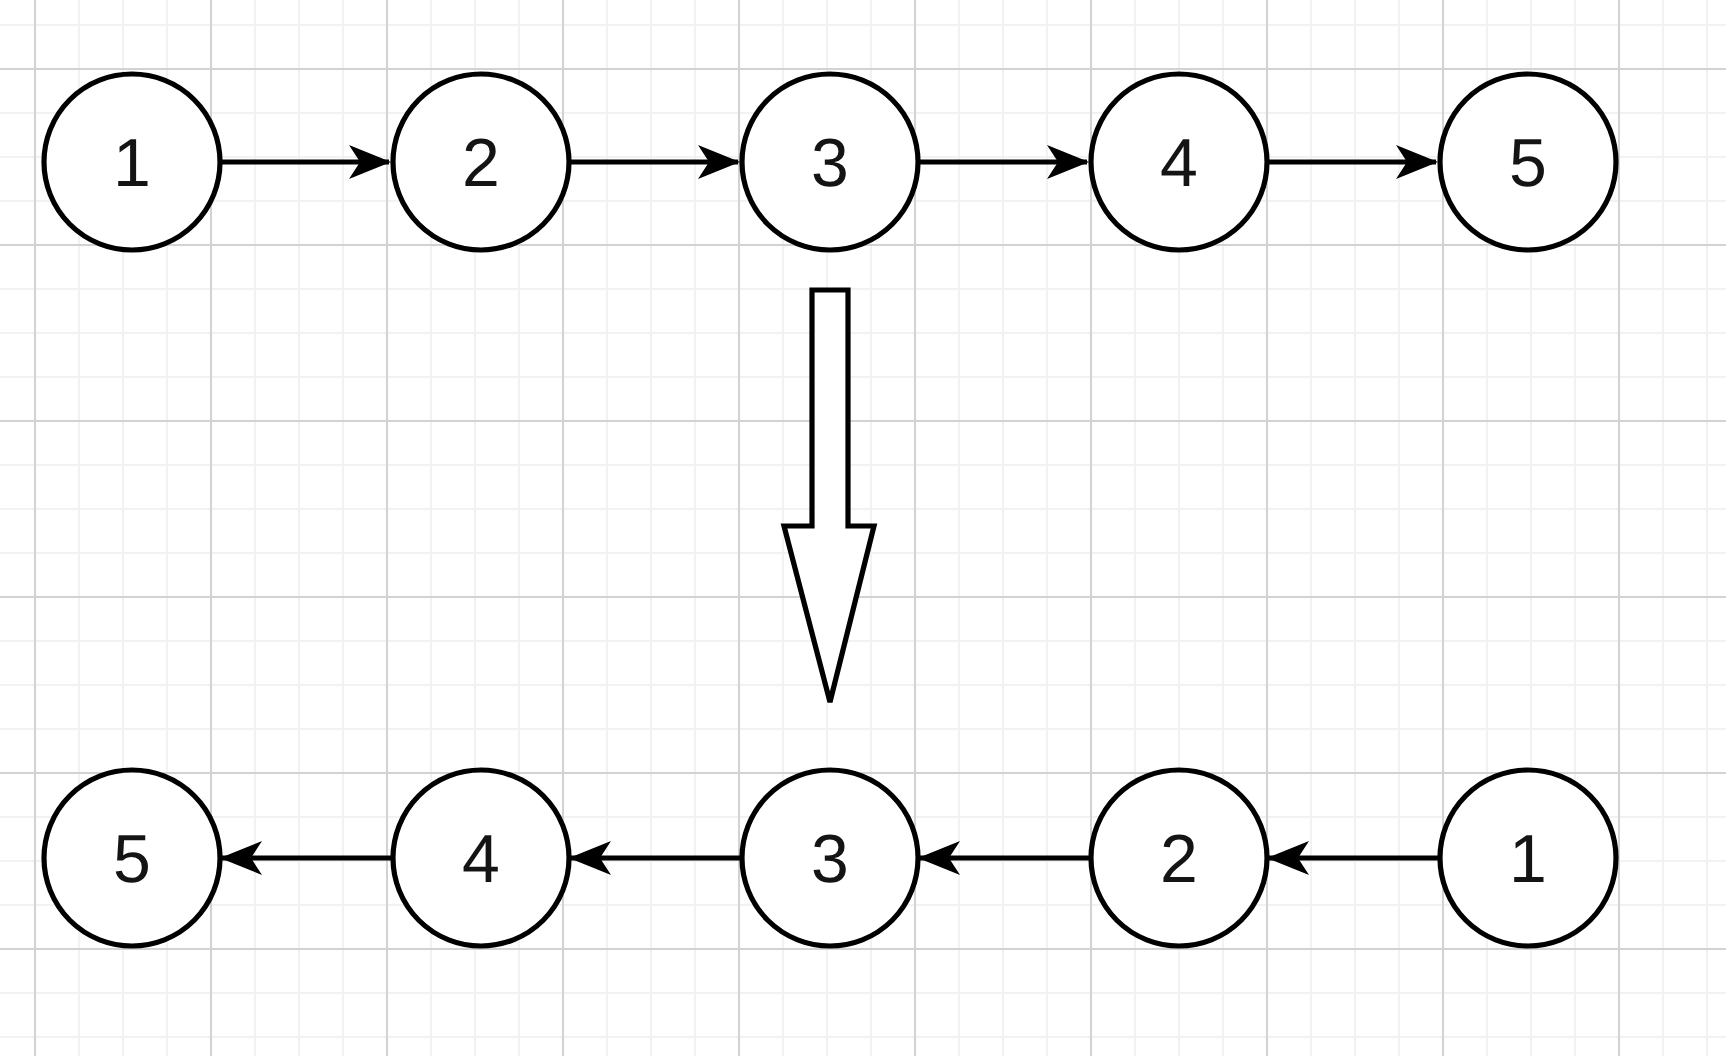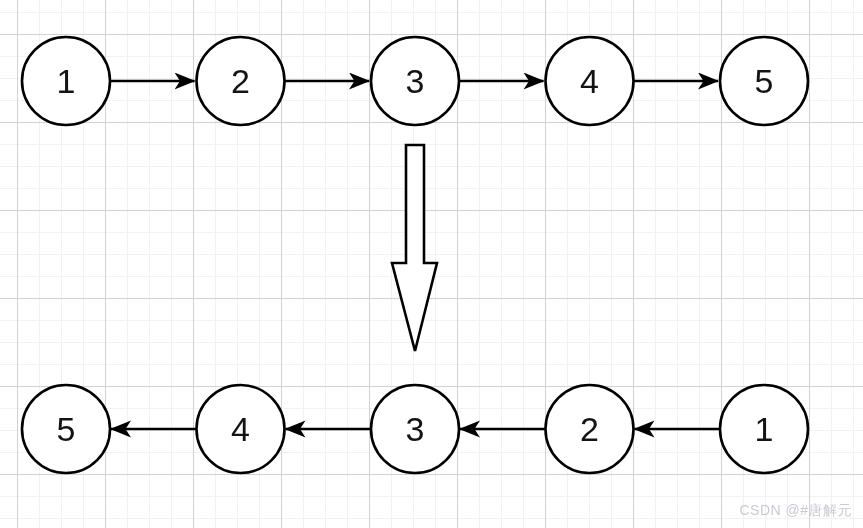--- a/index.html
+++ b/index.html
@@ -119,14 +119,13 @@
         <circle class="node-circle" cx="589.5" cy="429" r="44"></circle>
         <text class="node-label" x="589.5" y="441">2</text>
       </g>
       <g>
         <circle class="node-circle" cx="764" cy="429" r="44"></circle>
         <text class="node-label" x="764" y="441">1</text>
       </g>
     </g>
   </svg>
 
-  <div class="watermark">CSDN @#唐解元</div>
 </div>
 
 </body></html>

